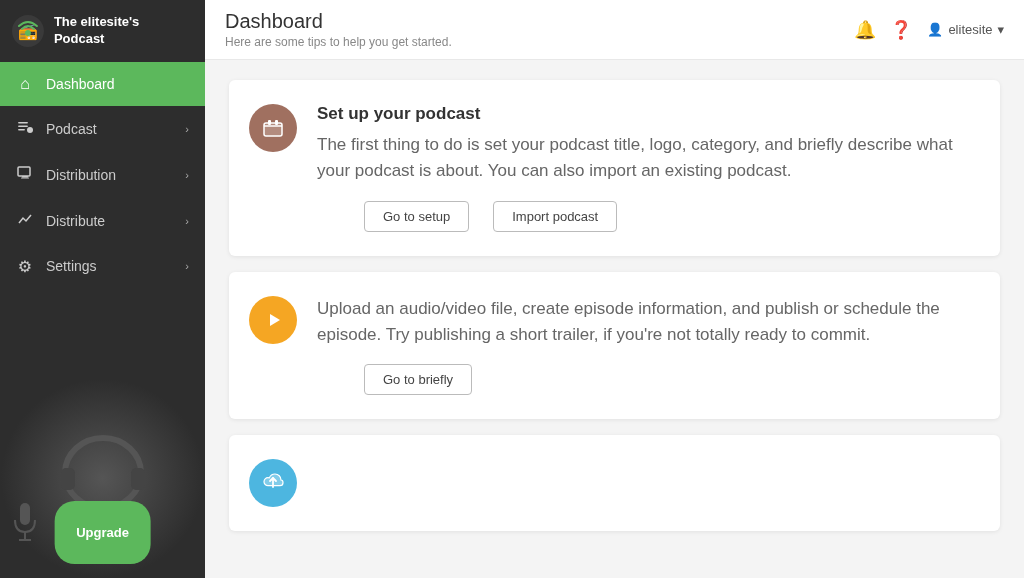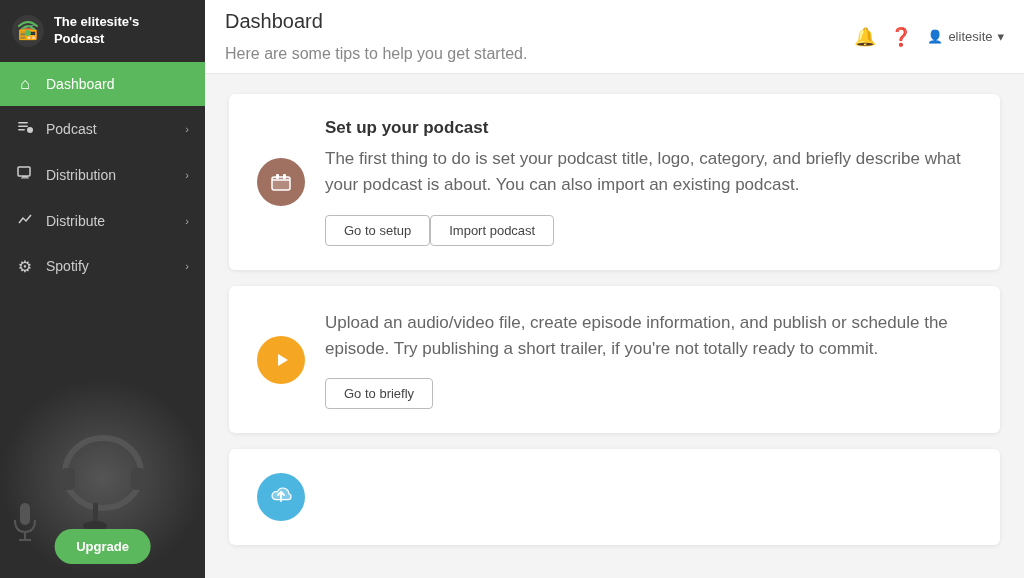--- a/index.html
+++ b/index.html
@@ -63,21 +63,21 @@
     
     #upgrade-btn {
       position: absolute;
       bottom: 14px;
       left: 50%;
       transform: translateX(-50%);
       background: #5cb85c;
       color: #fff;
       border: none;
       border-radius: 20px;
-      padding: 10px 22px;
+      padding: 24px 22px;
       font-size: 13px;
       font-weight: 600;
       cursor: pointer;
       white-space: nowrap;
     }
 
     
     #main {
       flex: 1;
       display: flex;
@@ -93,23 +93,23 @@
       border-bottom: 1px solid #e8e8e8;
       min-height: 55px;
     }
     #topbar-left {}
     #page-title {
       font-size: 20px;
       font-weight: 400;
       color: #333;
     }
     #page-subtitle {
-      font-size: 16px;
+      font-size: 12px;
       color: #888;
-      margin-top: 12px;
+      margin-top: 2px;
     }
     #topbar-right {
       display: flex;
       align-items: center;
       gap: 14px;
     }
     .topbar-icon {
       font-size: 18px;
       color: #666;
       cursor: pointer;
@@ -128,23 +128,23 @@
       padding: 20px 24px;
       display: flex;
       flex-direction: column;
       gap: 16px;
       background: #f4f4f4;
     }
     .card {
       background: #fff;
       border-radius: 6px;
       box-shadow: 0 1px 4px rgba(0,0,0,0.08);
-      padding: 24px 28px;
-      display: flex;
-      align-items: center;
+      padding: 24px 20px;
+      display: flex;
+      align-items: flex-start;
       gap: 20px;
     }
     .card-icon-circle {
       width: 48px;
       height: 48px;
       border-radius: 50%;
       display: flex;
       align-items: center;
       justify-content: center;
       flex-shrink: 0;
@@ -160,21 +160,21 @@
       font-weight: 600;
       color: #333;
       margin-bottom: 8px;
     }
     .card-desc {
       font-size: 17px;
       color: #666;
       line-height: 1.55;
       margin-bottom: 16px;
     }
-    .card-actions { display: flex; gap: 0; }
+    .card-actions { display: flex; gap: 24px; margin-left: 47px; }
     .btn-outline {
       border: 1px solid #bbb;
       background: #fff;
       color: #444;
       border-radius: 4px;
       padding: 7px 18px;
       font-size: 13px;
       cursor: pointer;
     }
   </style>
@@ -232,21 +232,21 @@
         <svg width="16" height="16" viewBox="0 0 16 16" fill="none" stroke="currentColor" stroke-width="1.5">
             <polyline points="2,12 6,7 9,10 14,4"></polyline>
           </svg>
       </span>
       <span class="nav-label">Distribute</span>
       <span class="chevron">›</span>
     </div>
 
     <div class="nav-item">
       <span class="nav-icon">⚙</span>
-      <span class="nav-label">Spotify</span>
+      <span class="nav-label">Settings</span>
       <span class="chevron">›</span>
     </div>
   </nav>
 
   <div id="sidebar-bottom">
     <div id="sidebar-headphone-art">
 
       <svg width="140" height="140" viewBox="0 0 140 140">
         <ellipse cx="70" cy="65" rx="38" ry="35" fill="none" stroke="#555" stroke-width="6"></ellipse>
         <rect x="28" y="60" width="14" height="22" rx="5" fill="#444"></rect>

